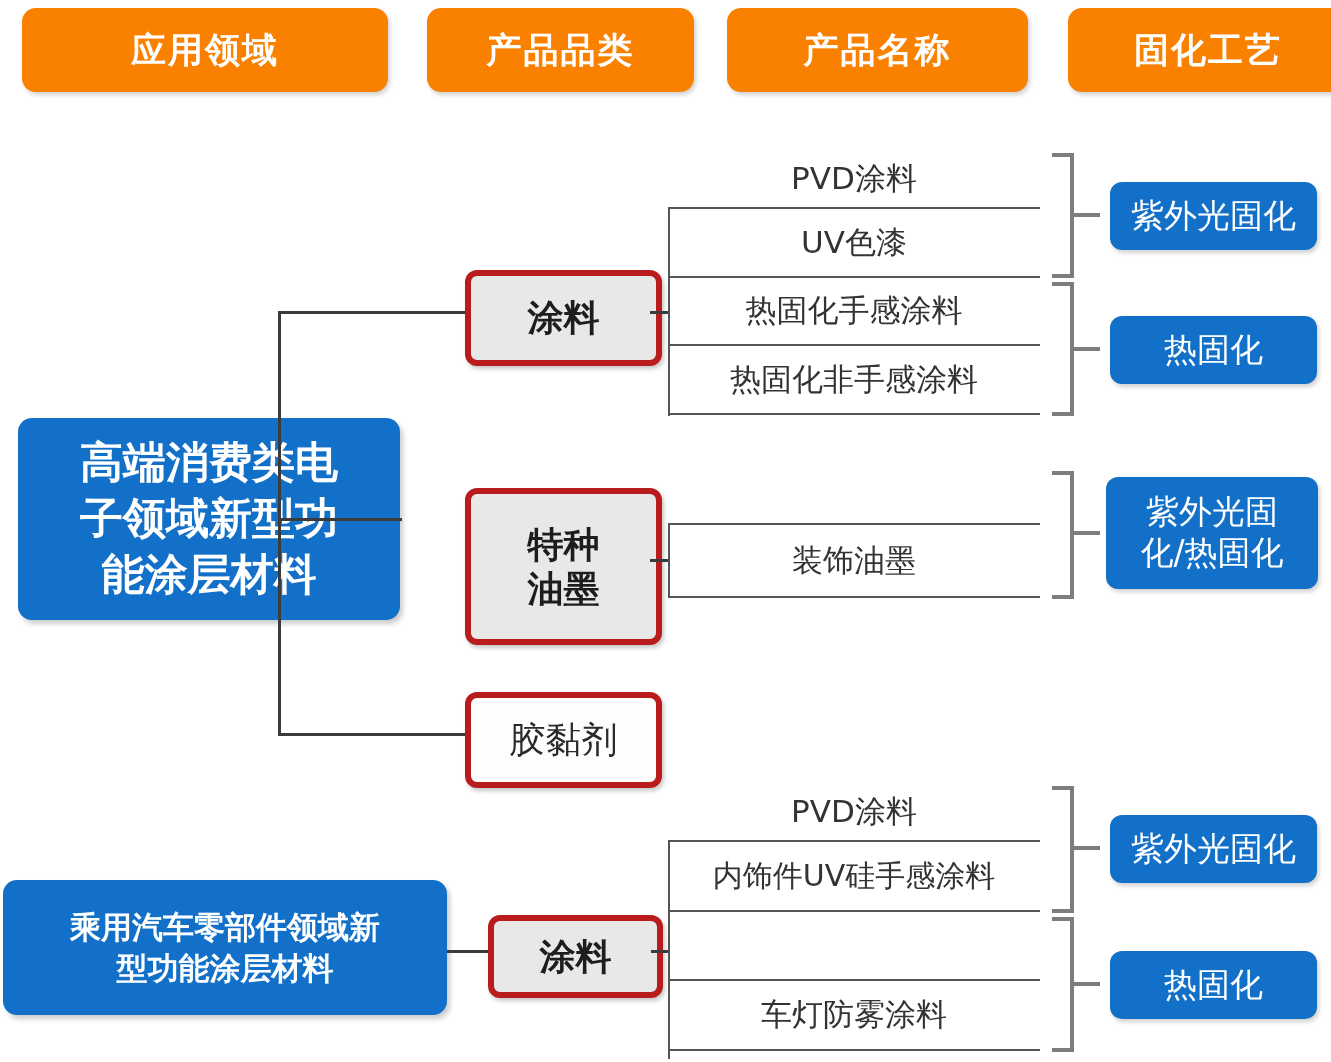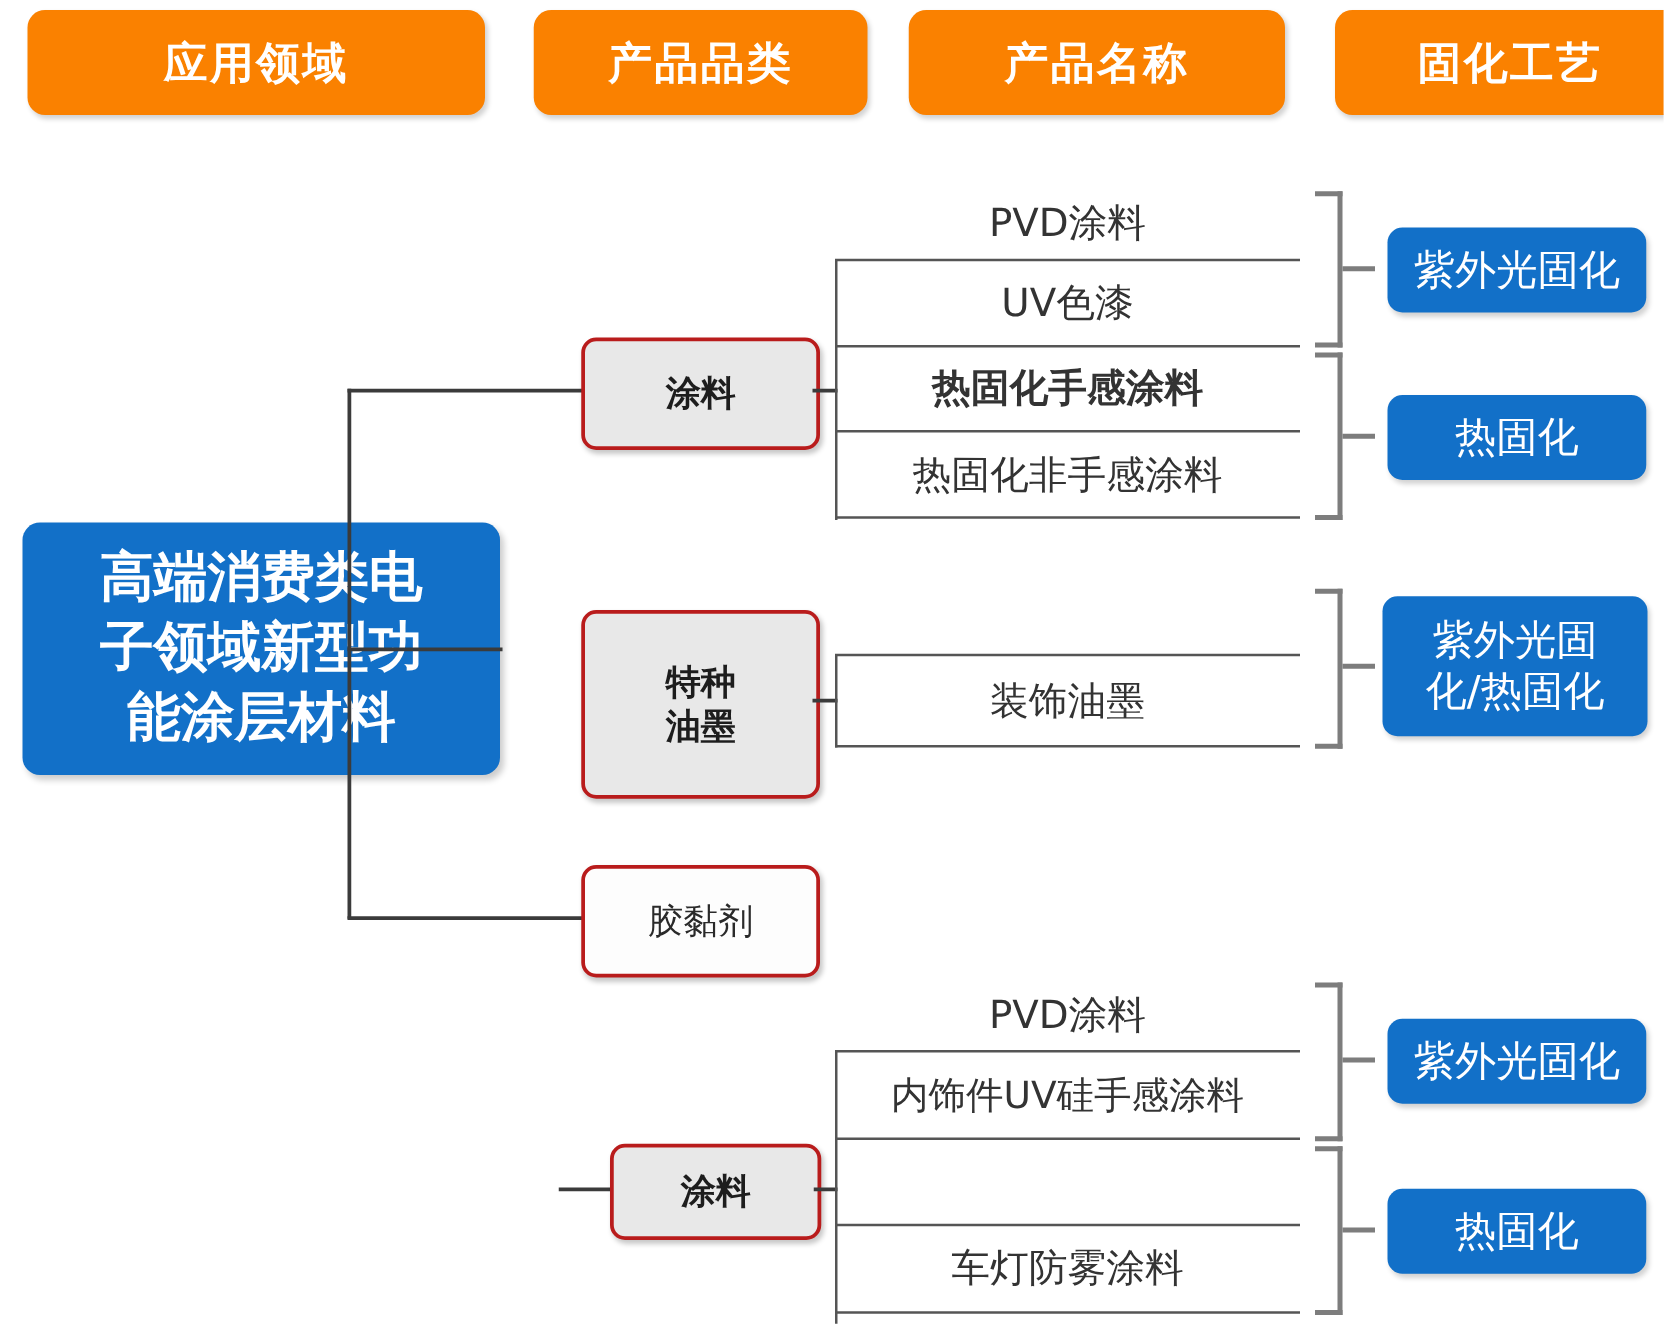--- a/index.html
+++ b/index.html
@@ -42,25 +42,25 @@
     align-items:center;
     justify-content:center;
     box-shadow:3px 4px 5px rgba(0,0,0,.20);
     padding:0 14px;
     box-sizing:border-box;
   }
   
   .catbox{
     position:absolute;
     background:#E8E8E8;
-    border:3px solid #b91c1c;
+    border:6px solid #b91c1c;
     border-radius:12px;
     color:#1d1d1d;
     font-weight:bold;
-    font-size:28px;
+    font-size:36px;
     line-height:1.22;
     text-align:center;
     display:flex;
     align-items:center;
     justify-content:center;
     box-shadow:2px 3px 4px rgba(0,0,0,.22);
   }
   .catbox.plain{
     background:#FDFDFD;
     font-weight:normal;
@@ -127,21 +127,21 @@
   <div class="catbox" style="left:465px;top:270px;width:185px;height:84px;">涂料</div>
   <div class="cline ch" style="left:650px;top:311px;width:20px;"></div>
   <div class="vline" style="left:668px;top:208px;height:208px;"></div>
 
   <div class="prow" style="left:668px;top:150px;width:372px;height:58px;">PVD涂料</div>
   <div class="hline" style="left:668px;top:207px;width:372px;"></div>
 
   <div class="prow" style="left:668px;top:208px;width:372px;height:69px;">UV色漆</div>
   <div class="hline" style="left:668px;top:276px;width:372px;"></div>
 
-  <div class="prow" style="left:668px;top:277px;width:372px;height:68px;font-weight:bold;">热固化手感涂料</div>
+  <div class="prow" style="left:668px;top:277px;width:372px;height:68px;">热固化手感涂料</div>
   <div class="hline" style="left:668px;top:344px;width:372px;"></div>
 
   <div class="prow" style="left:668px;top:345px;width:372px;height:69px;">热固化非手感涂料</div>
   <div class="hline" style="left:668px;top:413px;width:372px;"></div>
 
   <div class="bk bkv" style="left:1070px;top:153px;height:125px;"></div>
   <div class="bk bkh" style="left:1052px;top:153px;width:22px;"></div>
   <div class="bk bkh" style="left:1052px;top:274px;width:22px;"></div>
   <div class="bk bkh" style="left:1074px;top:213px;width:26px;"></div>
   <div class="procbox" style="left:1110px;top:182px;width:207px;height:68px;">紫外光固化</div>
@@ -164,20 +164,22 @@
 
   <div class="bk bkv" style="left:1070px;top:471px;height:128px;"></div>
   <div class="bk bkh" style="left:1052px;top:471px;width:22px;"></div>
   <div class="bk bkh" style="left:1052px;top:595px;width:22px;"></div>
   <div class="bk bkh" style="left:1074px;top:531px;width:26px;"></div>
   <div class="procbox ml" style="left:1106px;top:477px;width:212px;height:112px;">紫外光固
 化/热固化</div>
 
   <div class="catbox plain" style="left:465px;top:692px;width:185px;height:84px;">胶黏剂</div>
 
+  <div class="rootbox ml" style="left:3px;top:880px;width:444px;height:135px;font-size:31px;">乘用汽车零部件领域新
+型功能涂层材料</div>
 
   <div class="cline ch" style="left:447px;top:950px;width:41px;"></div>
 
   <div class="catbox" style="left:488px;top:915px;width:163px;height:71px;">涂料</div>
 
   <div class="cline ch" style="left:651px;top:950px;width:19px;"></div>
   <div class="vline" style="left:668px;top:841px;height:218px;"></div>
 
   <div class="prow" style="left:668px;top:783px;width:372px;height:58px;">PVD涂料</div>
   <div class="hline" style="left:668px;top:840px;width:372px;"></div>

